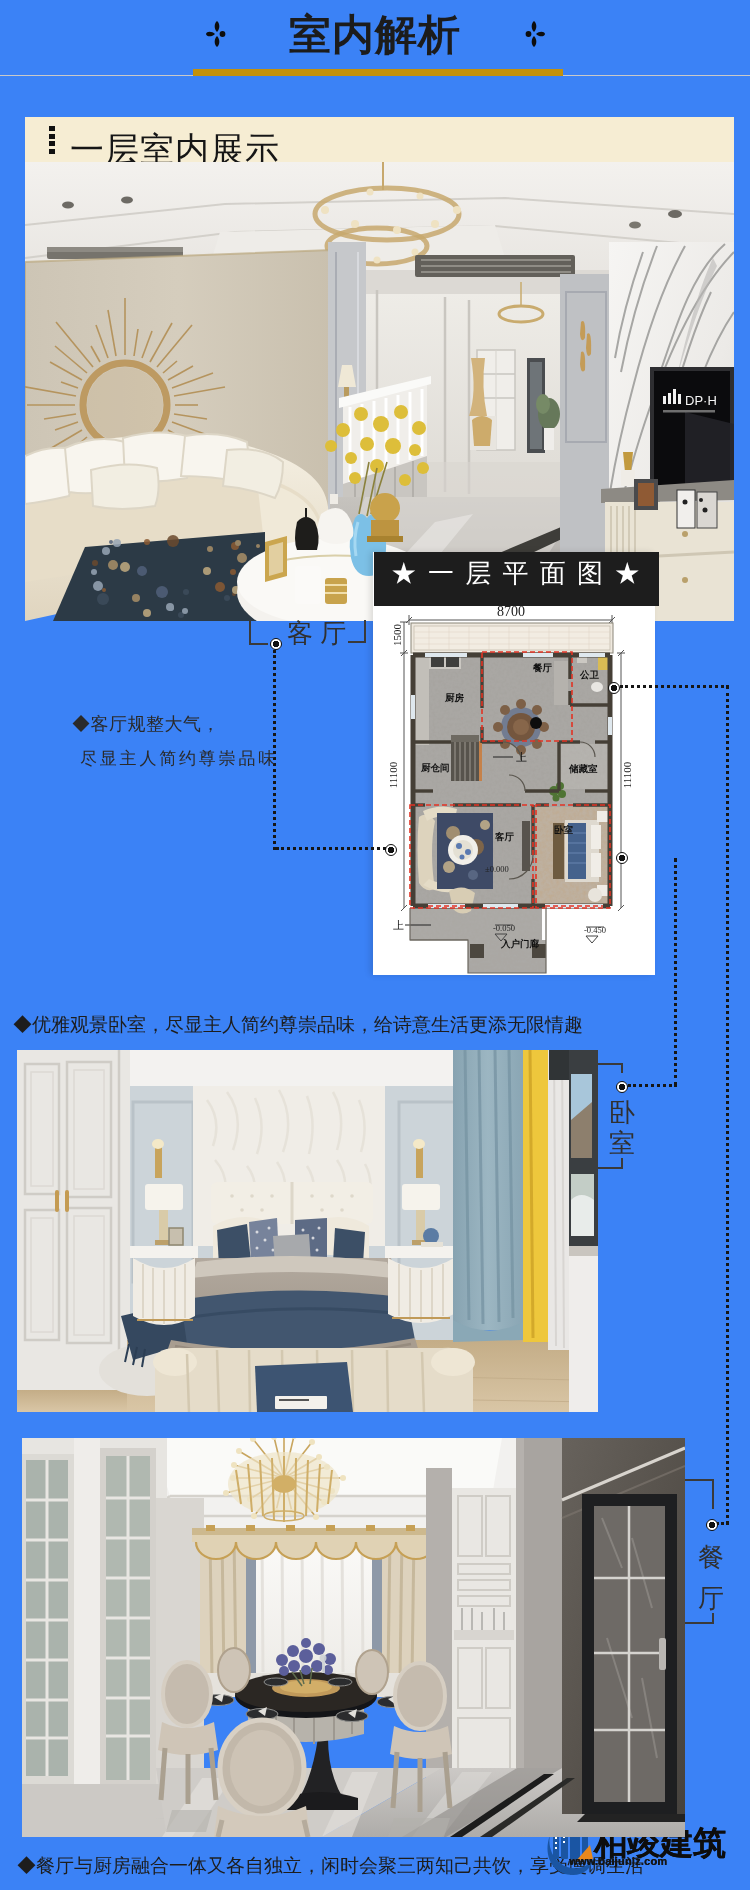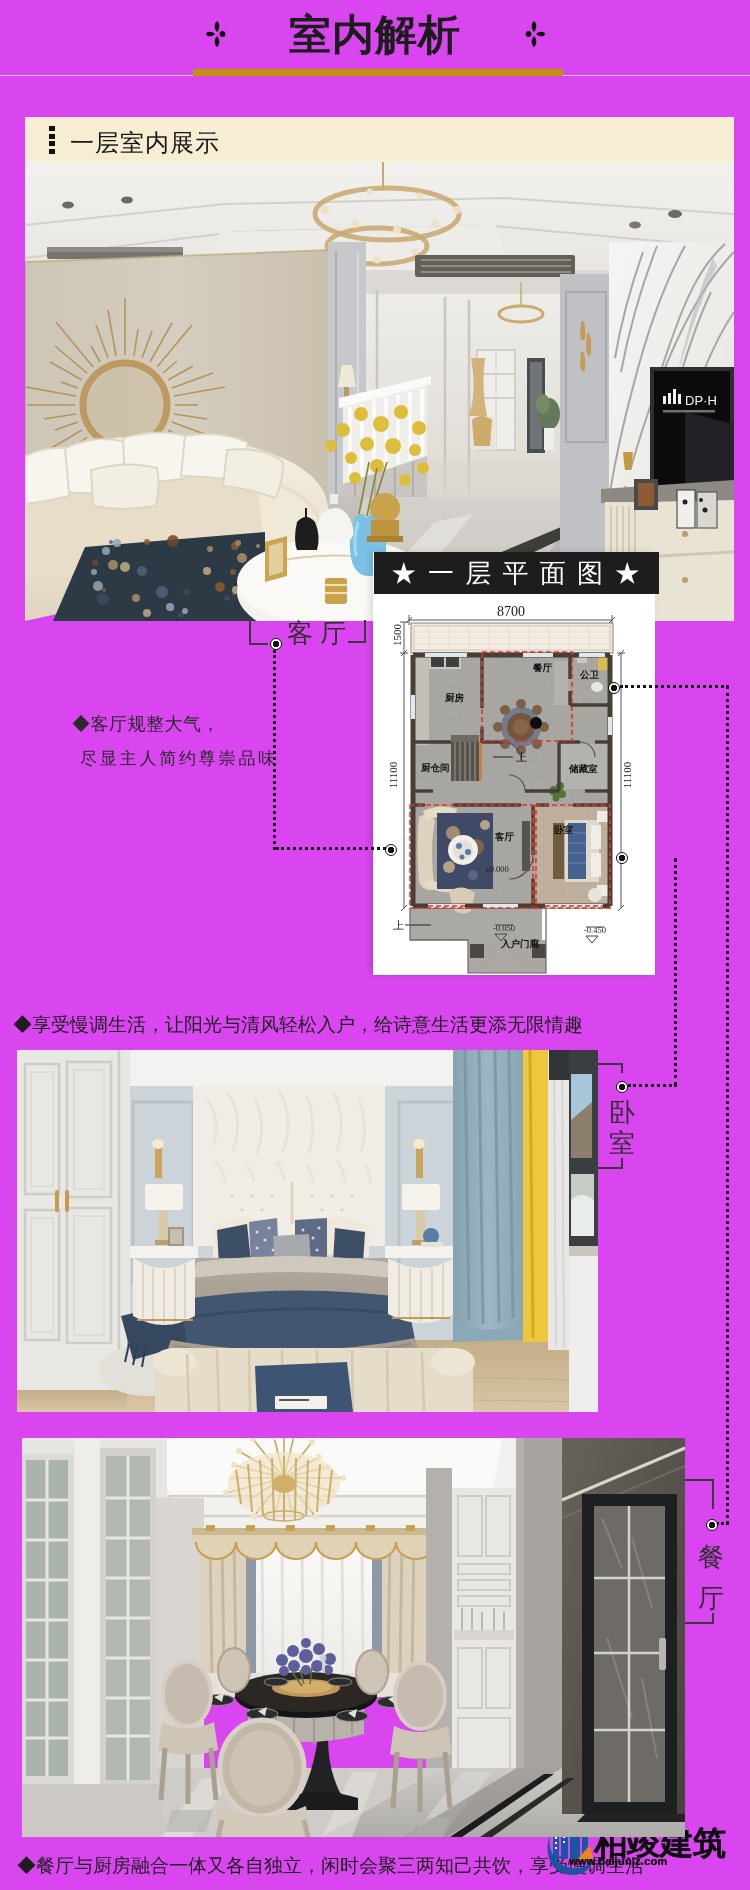--- a/index.html
+++ b/index.html
@@ -1,15 +1,15 @@
 <!DOCTYPE html>
 <html><head><meta charset="utf-8">
 <style>
 html,body{margin:0;padding:0;background:#fff}
-#page{position:relative;width:750px;height:1890px;background:#d946ef;overflow:hidden;font-family:"Liberation Sans",sans-serif}
+#page{position:relative;width:750px;height:1890px;background:#3b82f6;overflow:hidden;font-family:"Liberation Sans",sans-serif}
 .abs{position:absolute}
 .dotv{position:absolute;width:0;border-left:3px dotted #161616}
 .doth{position:absolute;height:0;border-top:3px dotted #161616}
 .ring{position:absolute;width:12px;height:12px;border-radius:50%;border:1.6px solid #111;background:radial-gradient(circle,#111 0 3px,#fff 3.2px);box-sizing:border-box}
 .lbl{position:absolute;color:#303030;font-size:26px}
 </style></head>
 <body>
 <div id="page">
 
 <div class="abs" style="left:0;top:7px;width:750px;text-align:center;font-size:42px;font-weight:bold;color:#1c1c1c;letter-spacing:1px">室内解析</div>
@@ -33,21 +33,21 @@
     </svg>
 
 <div class="abs" style="left:0;top:75px;width:750px;height:1px;background:#c9c9c9"></div>
 
 <div class="abs" style="left:193px;top:69px;width:370px;height:7px;background:#c3910c"></div>
 
 <div class="abs" style="left:25px;top:117px;width:709px;height:45px;background:#f6edd3"></div>
 
 <div class="abs" style="left:49px;top:126px;width:6px;height:31px;background:repeating-linear-gradient(#111 0 5px,transparent 5px 7.7px)"></div>
 
-<div class="abs" style="left:70px;top:127px;font-size:24px;color:#161616;letter-spacing:1px">一层室内展示</div>
+<div class="abs" style="left:70px;top:127px;font-size:34px;color:#161616;letter-spacing:1px">一层室内展示</div>
 
 <svg class="abs" style="left:25px;top:162px" width="709" height="459" viewBox="0 0 709 459">
 <defs>
 <linearGradient id="lvceil" x1="0" y1="0" x2="0" y2="1">
           <stop offset="0" stop-color="#f3f1ee"></stop>
           <stop offset="1" stop-color="#e2dfda"></stop>
         </linearGradient>
 <linearGradient id="lvwall" x1="0" y1="0" x2="1" y2="0">
           <stop offset="0" stop-color="#cdc5b5"></stop>
           <stop offset="0.5" stop-color="#d5cdbd"></stop>
@@ -374,21 +374,21 @@
       <line x1="300" y1="423" x2="322" y2="423" stroke="#f0deab" stroke-width="2"></line>
       <line x1="300" y1="431" x2="322" y2="431" stroke="#f0deab" stroke-width="2"></line>
 
 <path d="M240 380 L262 374 L262 414 L240 420 Z" fill="#cba64e"></path>
       <path d="M244 384 L258 380 L258 410 L244 414 Z" fill="#e2cfa0"></path>
 
 </svg>
 
 <div class="abs" style="left:373px;top:552px;width:282px;height:423px;background:#fff;box-shadow:-3px 0 6px rgba(0,0,0,0.12)"></div>
 
-<div class="abs" style="left:374px;top:552px;width:285px;height:42px;background:#1d1d1d;color:#fff;text-align:center;font-size:26px;letter-spacing:2px;line-height:43px">★ 一 层 平 面 图 ★</div>
+<div class="abs" style="left:374px;top:552px;width:285px;height:54px;background:#1d1d1d;color:#fff;text-align:center;font-size:26px;letter-spacing:2px;line-height:43px">★ 一 层 平 面 图 ★</div>
 
 <svg class="abs" style="left:373px;top:595px" width="282" height="380" viewBox="0 0 282 380">
 <defs>
 <filter id="plnoise" x="0%" y="0%" width="100%" height="100%">
           <feTurbulence type="fractalNoise" baseFrequency="0.35" numOctaves="3" seed="11" result="n"></feTurbulence>
           <feColorMatrix in="n" type="matrix" values="0 0 0 0 0.42 0 0 0 0 0.41 0 0 0 0 0.40 0 0 0 0.6 0.1"></feColorMatrix>
           <feComposite operator="over" in2="SourceGraphic"></feComposite>
         </filter>
 <filter id="plnoise2" x="0%" y="0%" width="100%" height="100%">
           <feTurbulence type="fractalNoise" baseFrequency="0.3" numOctaves="3" seed="4" result="n"></feTurbulence>
@@ -657,21 +657,21 @@
 <div class="ring" style="left:616px;top:852px"></div>
 
 <div class="dotv" style="left:674px;top:858px;height:228px"></div>
 
 <div class="doth" style="left:628px;top:1084px;width:49px"></div>
 
 <div class="abs" style="left:72px;top:712px;font-size:18px;color:#2a2a2a;letter-spacing:0.5px">◆客厅规整大气，</div>
 
 <div class="abs" style="left:80px;top:747px;font-size:17px;color:#2a2a2a;letter-spacing:2.8px">尽显主人简约尊崇品味</div>
 
-<div class="abs" style="left:13px;top:1012px;font-size:19px;color:#1d1d1d;white-space:nowrap">◆享受慢调生活，让阳光与清风轻松入户，给诗意生活更添无限情趣</div>
+<div class="abs" style="left:13px;top:1012px;font-size:19px;color:#1d1d1d;white-space:nowrap">◆优雅观景卧室，尽显主人简约尊崇品味，给诗意生活更添无限情趣</div>
 
 <div class="abs" style="left:598px;top:1063px;width:23px;height:8px;border-top:2px solid #3a3a3a;border-right:2px solid #3a3a3a"></div>
 
 <div class="abs" style="left:598px;top:1158px;width:23px;height:9px;border-bottom:2px solid #3a3a3a;border-right:2px solid #3a3a3a"></div>
 
 <div class="ring" style="left:616px;top:1081px"></div>
 
 <div class="lbl" style="left:609px;top:1097px;width:28px;line-height:31px">卧室</div>
 
 <div class="abs" style="left:685px;top:1479px;width:27px;height:28px;border-top:2px solid #3a3a3a;border-right:2px solid #3a3a3a"></div>

